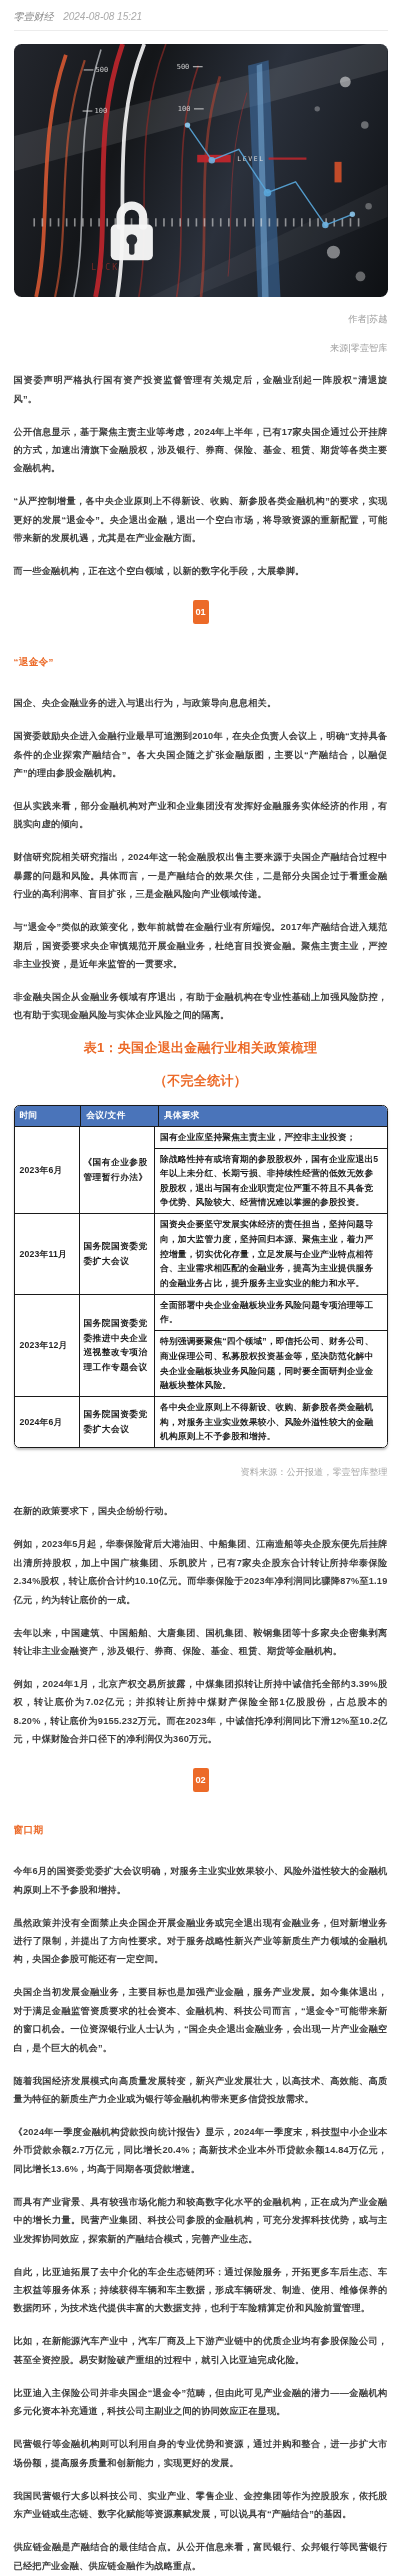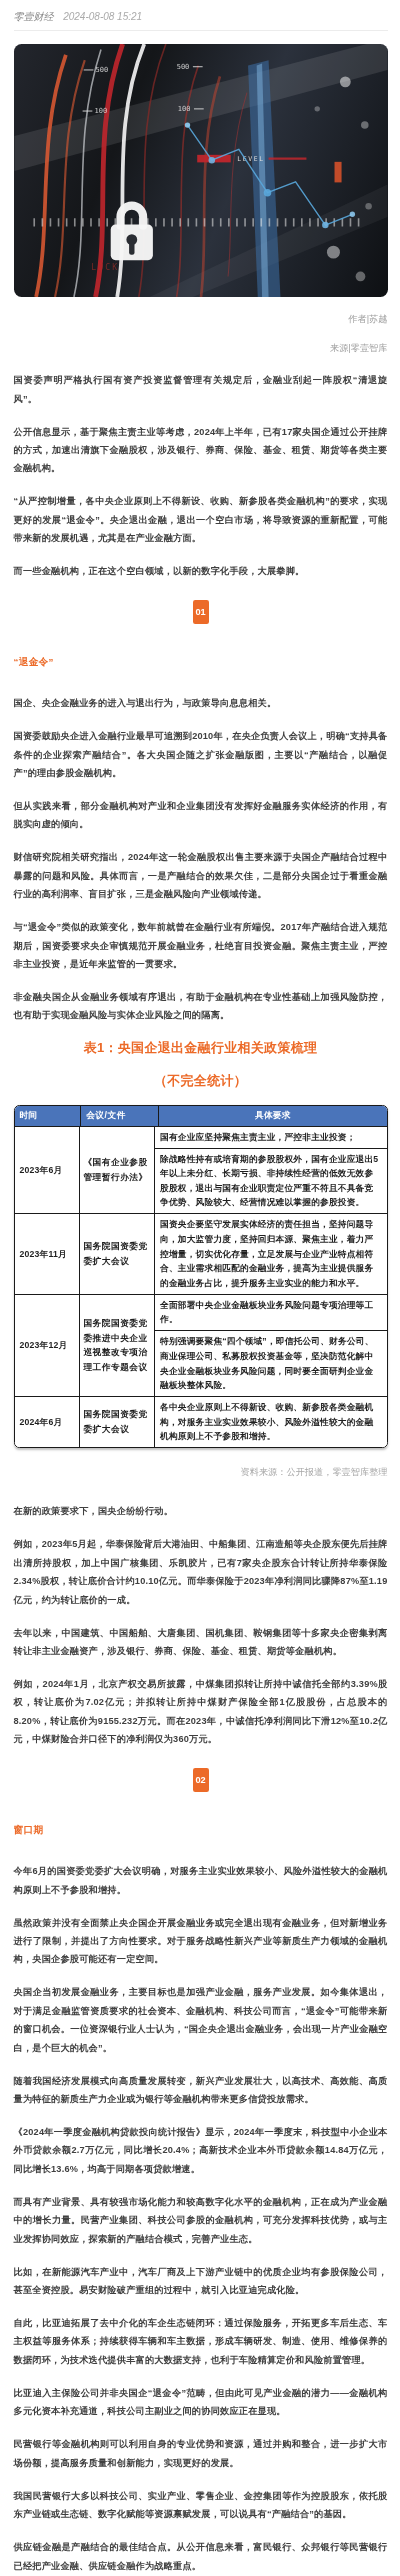--- a/index.html
+++ b/index.html
@@ -22,21 +22,21 @@
   .badge{width:16px;height:24px;border-radius:2.2px;background:var(--accent,#ec6a28);color:#fff;font-size:9.2px;font-weight:700;
          display:flex;align-items:center;justify-content:center;margin:19.5px auto 0;}
   .section-title{text-align:left;color:var(--accent,#ec6a28);font-size:9.7px;font-weight:700;margin:32px 0 25px;letter-spacing:0.3px;}
   .table-title{text-align:center;color:var(--accent,#ec6a28);font-size:13px;font-weight:700;margin:0 0 14.6px;letter-spacing:0.3px;}
   .source-note{text-align:right;color:#a6a6a6;font-size:9.2px;font-weight:400;margin:18.4px 0 23px;}
   
   .policy-table{border:1.6px solid #1a1a1a;border-radius:5.4px;overflow:hidden;margin:8.7px 0 3.2px;box-shadow:0 1.1px 2.2px rgba(0,0,0,0.25);}
   .pt-row{display:flex;border-top:1.1px solid #1a1a1a;background:#fff;}
   .pt-row:first-child{border-top:none;}
   .pt-head{background:var(--table-head,#4a74ba);}
-  .pt-head .pt-cell{color:#ffffff;font-weight:700;padding:2.7px 4.9px;text-align:center;}
+  .pt-head .pt-cell{color:#ffffff;font-weight:700;padding:2.7px 4.9px;}
   .pt-cell{font-size:8.7px;line-height:14.6px;color:#1f1f1f;font-weight:600;letter-spacing:0.2px;}
   .pt-time{width:56px;flex:none;padding:3.2px 3.2px 3.2px 4.9px;display:flex;align-items:center;}
   .pt-doc{width:67px;flex:none;border-left:1.1px solid #1a1a1a;padding:3.2px 3.8px;display:flex;align-items:center;letter-spacing:0.5px;}
   .pt-req-col{flex:1;border-left:1.1px solid #1a1a1a;display:flex;flex-direction:column;}
   .pt-req{border-top:1.1px solid #1a1a1a;padding:3.2px 4.9px;flex:1;display:flex;align-items:center;}
   .pt-req:first-child{border-top:none;}
   .pt-head .pt-req-col{padding:2.7px 4.9px;}
 </style>
 </head>
 <body>
@@ -177,21 +177,21 @@
       <div class="p">去年以来，中国建筑、中国船舶、大唐集团、国机集团、鞍钢集团等十多家央企密集剥离转让非主业金融资产，涉及银行、券商、保险、基金、租赁、期货等金融机构。</div>
       <div class="p">例如，2024年1月，北京产权交易所披露，中煤集团拟转让所持中诚信托全部约3.39%股权，转让底价为7.02亿元；并拟转让所持中煤财产保险全部1亿股股份，占总股本的8.20%，转让底价为9155.232万元。而在2023年，中诚信托净利润同比下滑12%至10.2亿元，中煤财险合并口径下的净利润仅为360万元。</div>
       <div class="badge">02</div>
       <div class="section-title">窗口期</div>
       <div class="p">今年6月的国资委党委扩大会议明确，对服务主业实业效果较小、风险外溢性较大的金融机构原则上不予参股和增持。</div>
       <div class="p">虽然政策并没有全面禁止央企国企开展金融业务或完全退出现有金融业务，但对新增业务进行了限制，并提出了方向性要求。对于服务战略性新兴产业等新质生产力领域的金融机构，央国企参股可能还有一定空间。</div>
       <div class="p">央国企当初发展金融业务，主要目标也是加强产业金融，服务产业发展。如今集体退出，对于满足金融监管资质要求的社会资本、金融机构、科技公司而言，“退金令”可能带来新的窗口机会。一位资深银行业人士认为，“国企央企退出金融业务，会出现一片产业金融空白，是个巨大的机会”。</div>
       <div class="p">随着我国经济发展模式向高质量发展转变，新兴产业发展壮大，以高技术、高效能、高质量为特征的新质生产力企业或为银行等金融机构带来更多信贷投放需求。</div>
       <div class="p">《2024年一季度金融机构贷款投向统计报告》显示，2024年一季度末，科技型中小企业本外币贷款余额2.7万亿元，同比增长20.4%；高新技术企业本外币贷款余额14.84万亿元，同比增长13.6%，均高于同期各项贷款增速。</div>
       <div class="p">而具有产业背景、具有较强市场化能力和较高数字化水平的金融机构，正在成为产业金融中的增长力量。民营产业集团、科技公司参股的金融机构，可充分发挥科技优势，或与主业发挥协同效应，探索新的产融结合模式，完善产业生态。</div>
+      <div class="p">自此，比亚迪拓展了去中介化的车企生态链闭环：通过保险服务，开拓更多车后生态、车主权益等服务体系；持续获得车辆和车主数据，形成车辆研发、制造、使用、维修保养的数据闭环，为技术迭代提供丰富的大数据支持，也利于车险精算定价和风险前置管理。</div>
       <div class="p">比如，在新能源汽车产业中，汽车厂商及上下游产业链中的优质企业均有参股保险公司，甚至全资控股。易安财险破产重组的过程中，就引入比亚迪完成化险。</div>
-      <div class="p">自此，比亚迪拓展了去中介化的车企生态链闭环：通过保险服务，开拓更多车后生态、车主权益等服务体系；持续获得车辆和车主数据，形成车辆研发、制造、使用、维修保养的数据闭环，为技术迭代提供丰富的大数据支持，也利于车险精算定价和风险前置管理。</div>
       <div class="p">比亚迪入主保险公司并非央国企“退金令”范畴，但由此可见产业金融的潜力——金融机构多元化资本补充通道，科技公司主副业之间的协同效应正在显现。</div>
       <div class="p">民营银行等金融机构则可以利用自身的专业优势和资源，通过并购和整合，进一步扩大市场份额，提高服务质量和创新能力，实现更好的发展。</div>
       <div class="p">我国民营银行大多以科技公司、实业产业、零售企业、金控集团等作为控股股东，依托股东产业链或生态链、数字化赋能等资源禀赋发展，可以说具有“产融结合”的基因。</div>
       <div class="p">供应链金融是产融结合的最佳结合点。从公开信息来看，富民银行、众邦银行等民营银行已经把产业金融、供应链金融作为战略重点。</div>
     </div>
 </div>
 
 
 </body></html>

